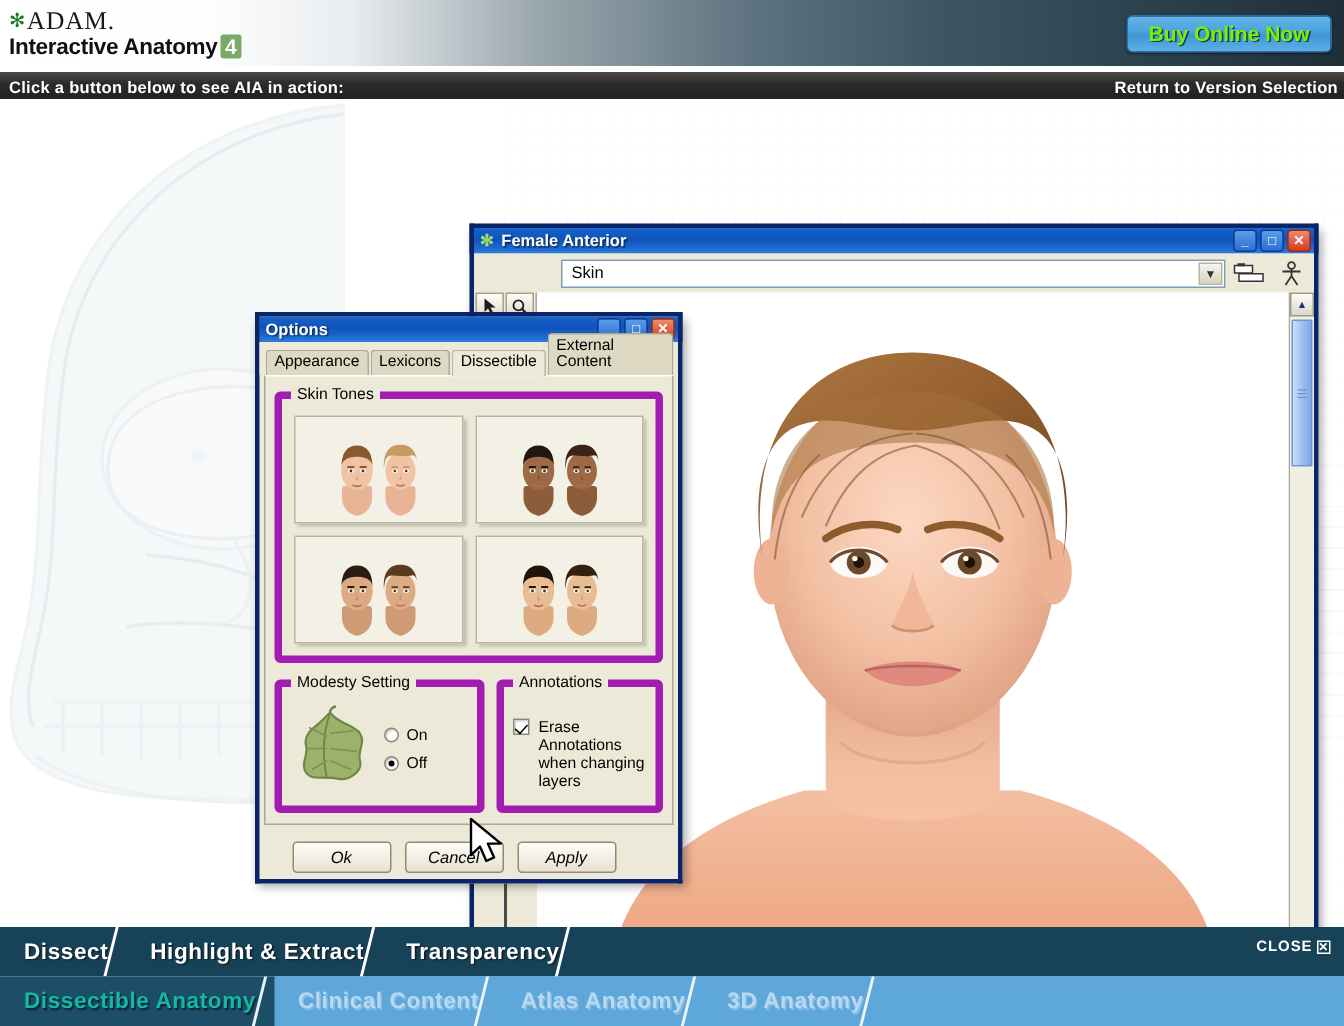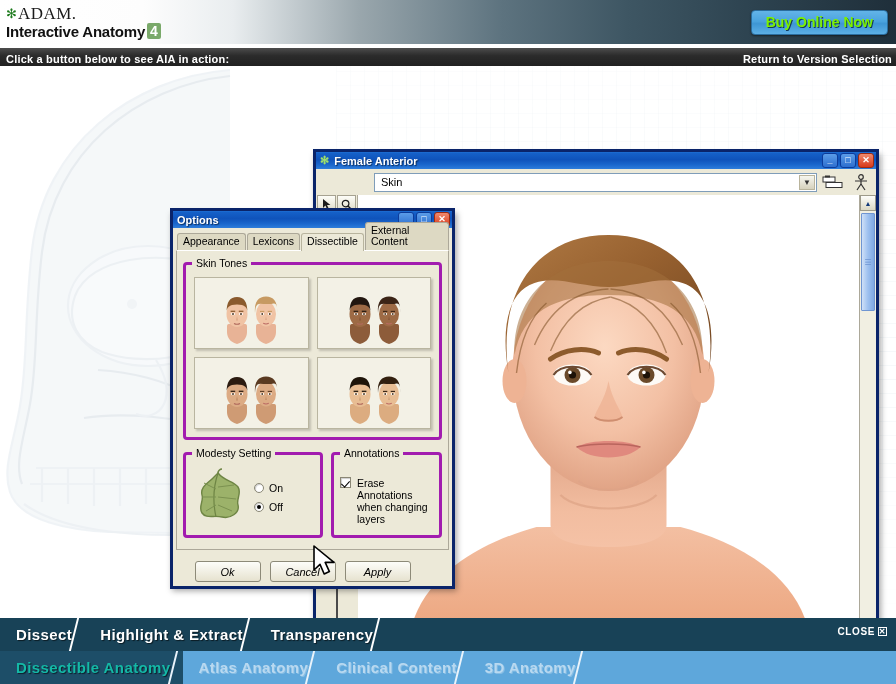--- a/index.html
+++ b/index.html
@@ -175,21 +175,21 @@
   }
   .opt-tab.active {
     background: #ece9d8; padding-bottom: 4px; margin-bottom: -1px;
     border-color: #b8b49e; position: relative; z-index: 2; font-weight: normal;
   }
   .opt-panel {
     background: #ece9d8; border: 1px solid #aca899; border-top: 1px solid #fff;
     margin: 0 3px; padding: 6px; height: 300px; position: relative;
   }
   fieldset.grp {
-    border: 3px solid #a21caf; border-radius: 4px; padding: 6px;
+    border: 5px solid #a21caf; border-radius: 4px; padding: 6px;
     position: relative; background: transparent;
   }
   fieldset.grp > legend {
     font-size: 10.5px; padding: 0 4px; color: #000;
   }
   .tones-grid {
     display: grid; grid-template-columns: 1fr 1fr; grid-template-rows: 1fr 1fr;
     gap: 8px; padding: 2px;
   }
   .tone-tile {
@@ -605,19 +605,19 @@
       <div class="navtab">Dissect</div>
       <div class="navtab">Highlight &amp; Extract</div>
       <div class="navtab">Transparency</div>
       <div class="close-link">
         <span>CLOSE</span>
         <span class="close-box">✕</span>
       </div>
     </div>
     <div class="nav-row nav-row2 r2">
       <div class="navtab active">Dissectible Anatomy</div>
+      <div class="navtab">Clinical Content</div>
       <div class="navtab">Atlas Anatomy</div>
-      <div class="navtab">Clinical Content</div>
       <div class="navtab">3D Anatomy</div>
     </div>
   </div>
 
 </div>
 
 </body></html>

